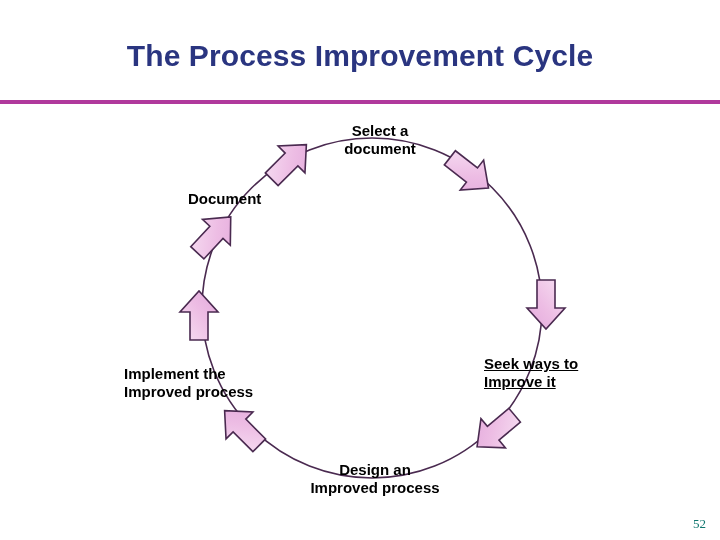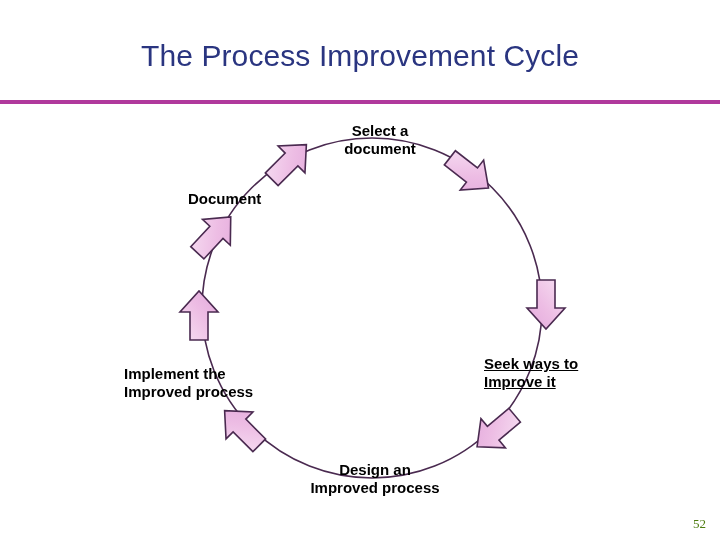--- a/index.html
+++ b/index.html
@@ -21,21 +21,21 @@
     height: 540px;
     background: #ffffff;
   }
   .slide-title {
     position: absolute;
     left: 0;
     top: 30px;
     width: 720px;
     text-align: center;
     font-size: 30px;
-    font-weight: normal;
+    font-weight: bold;
     color: #2a3580;
     letter-spacing: 0.1px;
     line-height: 38px;
     white-space: nowrap;
     margin-top: 7px;
   }
   .title-rule {
     position: absolute;
     left: 0;
     top: 100px;
@@ -66,21 +66,21 @@
   .lbl-seek          { left: 484px; top: 355px; text-align: left;   width: 150px; text-decoration: underline; }
   .lbl-design        { left: 275px; top: 461px; text-align: center; width: 200px; }
   .lbl-implement     { left: 124px; top: 365px; text-align: left;   width: 185px; }
   .lbl-evaluate      { left: 150px; top: 277px; text-align: left;   width: 120px; }
   .lbl-document      { left: 188px; top: 190px; text-align: left;   width: 120px; }
   .page-number {
     position: absolute;
     right: 14px;
     bottom: 8px;
     font-size: 13px;
-    color: #4d7c0f;
+    color: #0f766e;
     font-family: "Liberation Serif", serif;
   }
 </style>
 </head>
 <body>
 
 <div class="slide">
 
   <h1 class="slide-title">The Process Improvement Cycle</h1>
 

